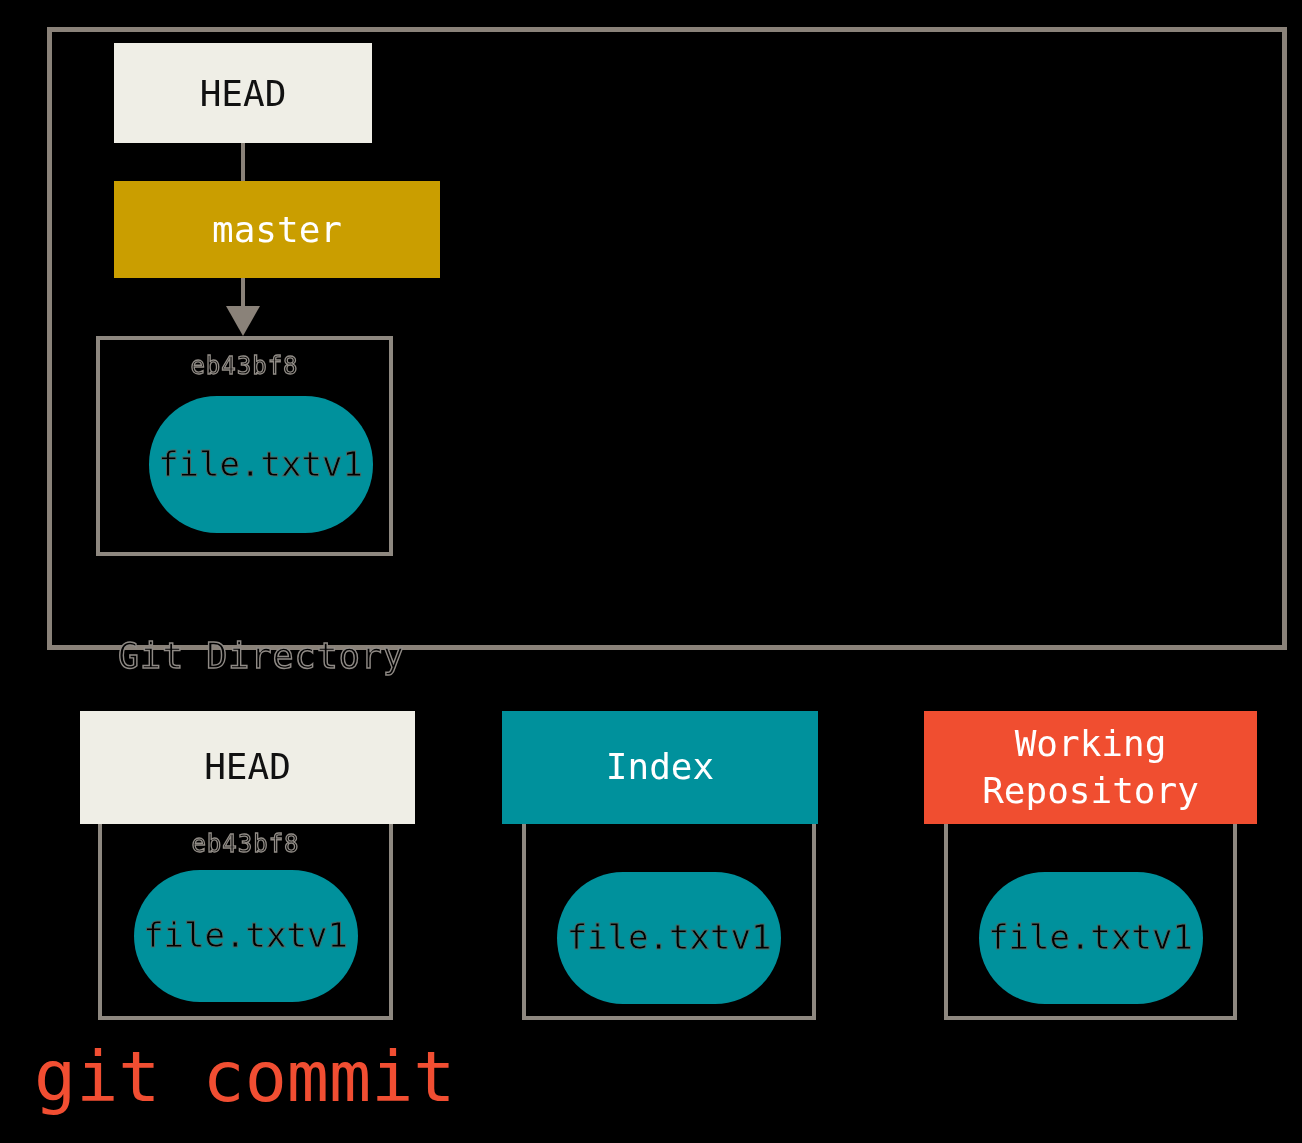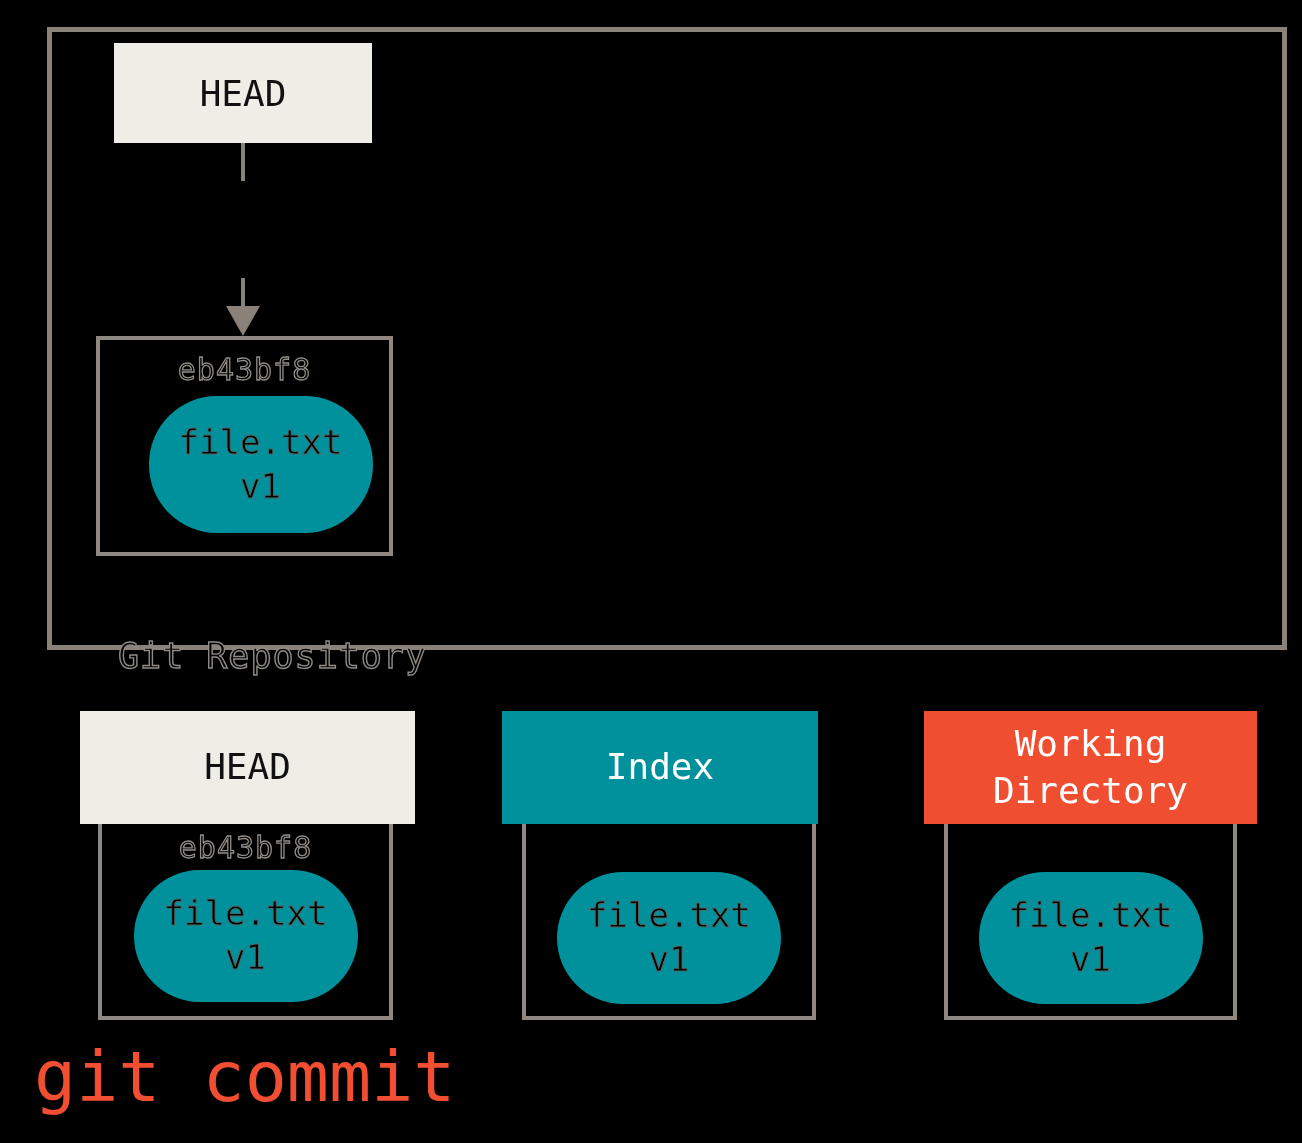--- a/index.html
+++ b/index.html
@@ -74,29 +74,29 @@
     border: 4px solid var(--border-inner);
     background: transparent;
   }
   .commit-box.top {
     left: 80px; top: 336px;
     width: 297px; height: 220px;
   }
   .commit-id {
     width: 100%;
     text-align: center;
-    font-size: 30px;
+    font-size: 24px;
     color: #000;
     -webkit-text-stroke: 1.3px #918c86;
     letter-spacing: 1px;
   }
   .blob {
     background: var(--teal);
     border-radius: 68px;
-    display: flex; flex-direction: column;
+    display: flex; flex-direction: row;
     align-items: center; justify-content: center;
     font-size: 34px; line-height: 1.28;
     color: #000;
     -webkit-text-stroke: 0.9px #4d6a66;
     left: 50%; transform: translateX(-50%);
     white-space: nowrap;
   }
   .blob.top-blob { top: 56px; width: 224px; height: 137px; }
 
   
@@ -126,29 +126,32 @@
     white-space: nowrap;
     text-align: center;
   }
 </style>
 </head>
 <body>
 
 <div class="stage">
 
   <div class="abs repo-box">
-    <div class="abs repo-label">Git Repository</div>
+    <div class="abs repo-label">Git Directory</div>
   </div>
 
   <div class="abs head-box">
     <span>HEAD</span>
   </div>
 
   <div class="abs conn-1"></div>
 
+  <div class="abs master-box">
+    <span>master</span>
+  </div>
 
   <div class="abs conn-2"></div>
   <div class="abs arrowhead"></div>
 
   <div class="abs commit-box top">
     <div class="commit-id" style="margin-top:12px;">eb43bf8</div>
     <div class="abs blob top-blob">
       <span>file.txt</span>
       <span>v1</span>
     </div>
@@ -169,21 +172,21 @@
     <span>Index</span>
   </div>
   <div class="abs col-content commit-box" style="left:506px; width:294px;">
     <div class="blob col-blob low">
       <span>file.txt</span>
       <span>v1</span>
     </div>
   </div>
 
   <div class="abs col-header orange" style="left:908px; width:333px;">
-    <span style="width:250px;">Working Directory</span>
+    <span style="width:250px;">Working Repository</span>
   </div>
   <div class="abs col-content commit-box" style="left:928px; width:293px;">
     <div class="blob col-blob low">
       <span>file.txt</span>
       <span>v1</span>
     </div>
   </div>
 
   <div class="abs caption">git commit</div>
 

